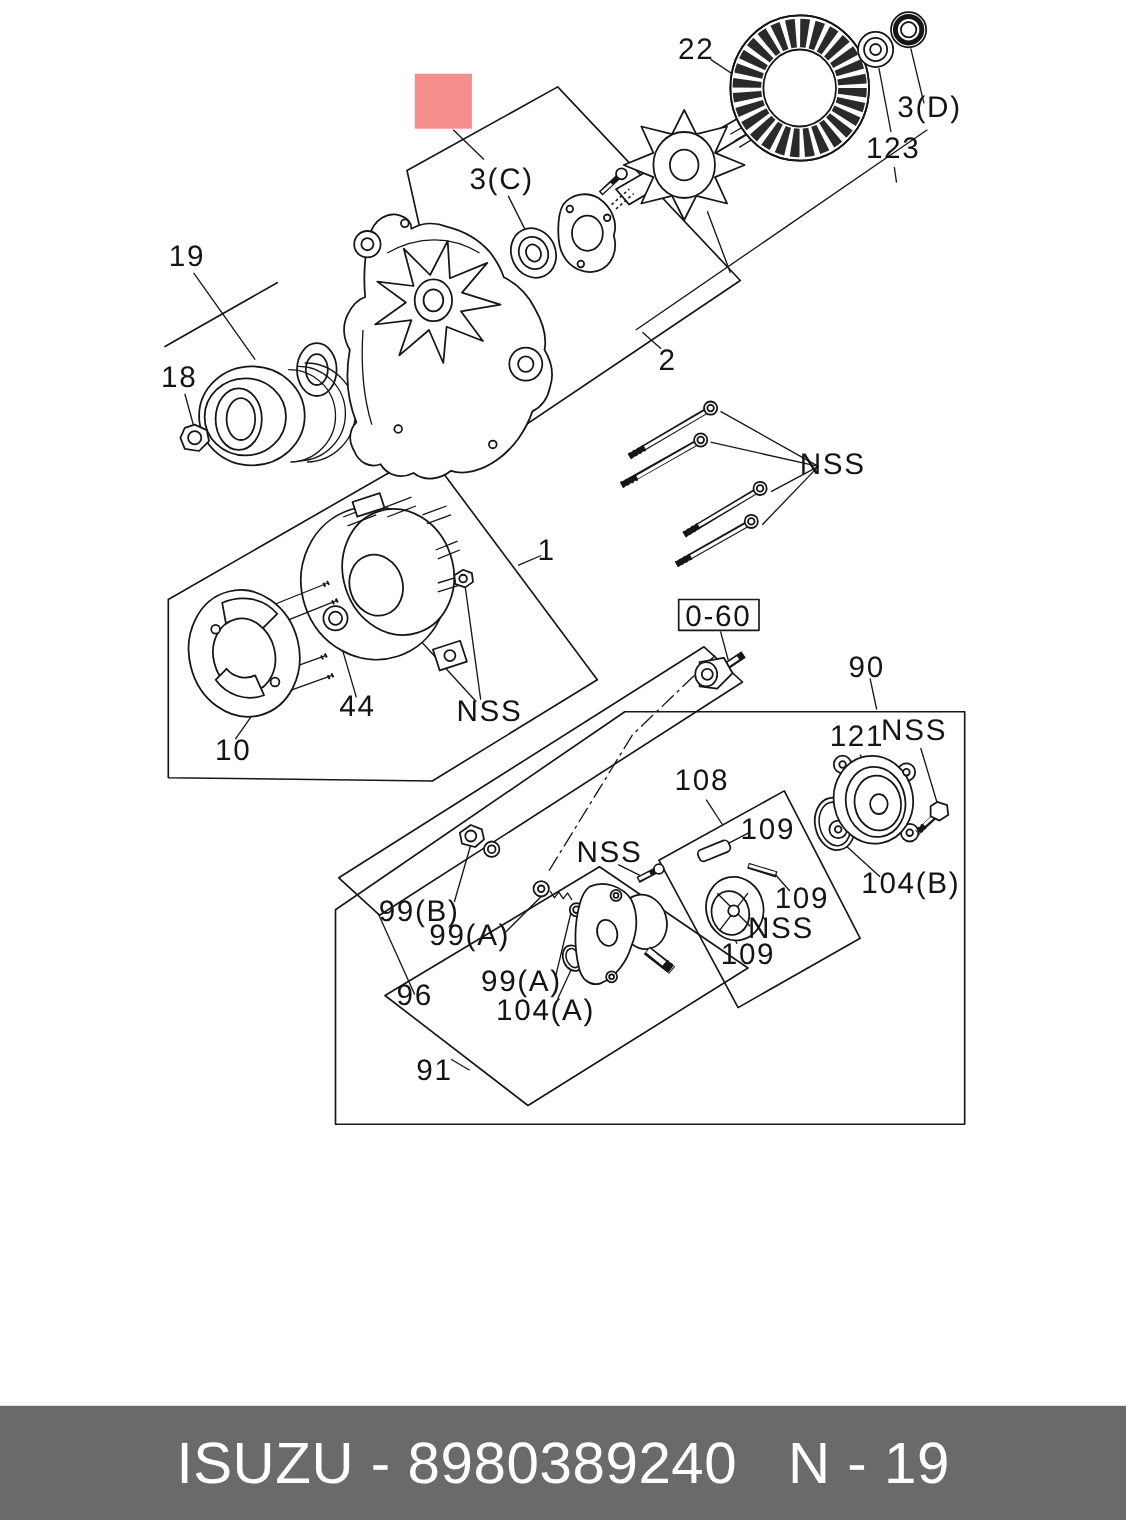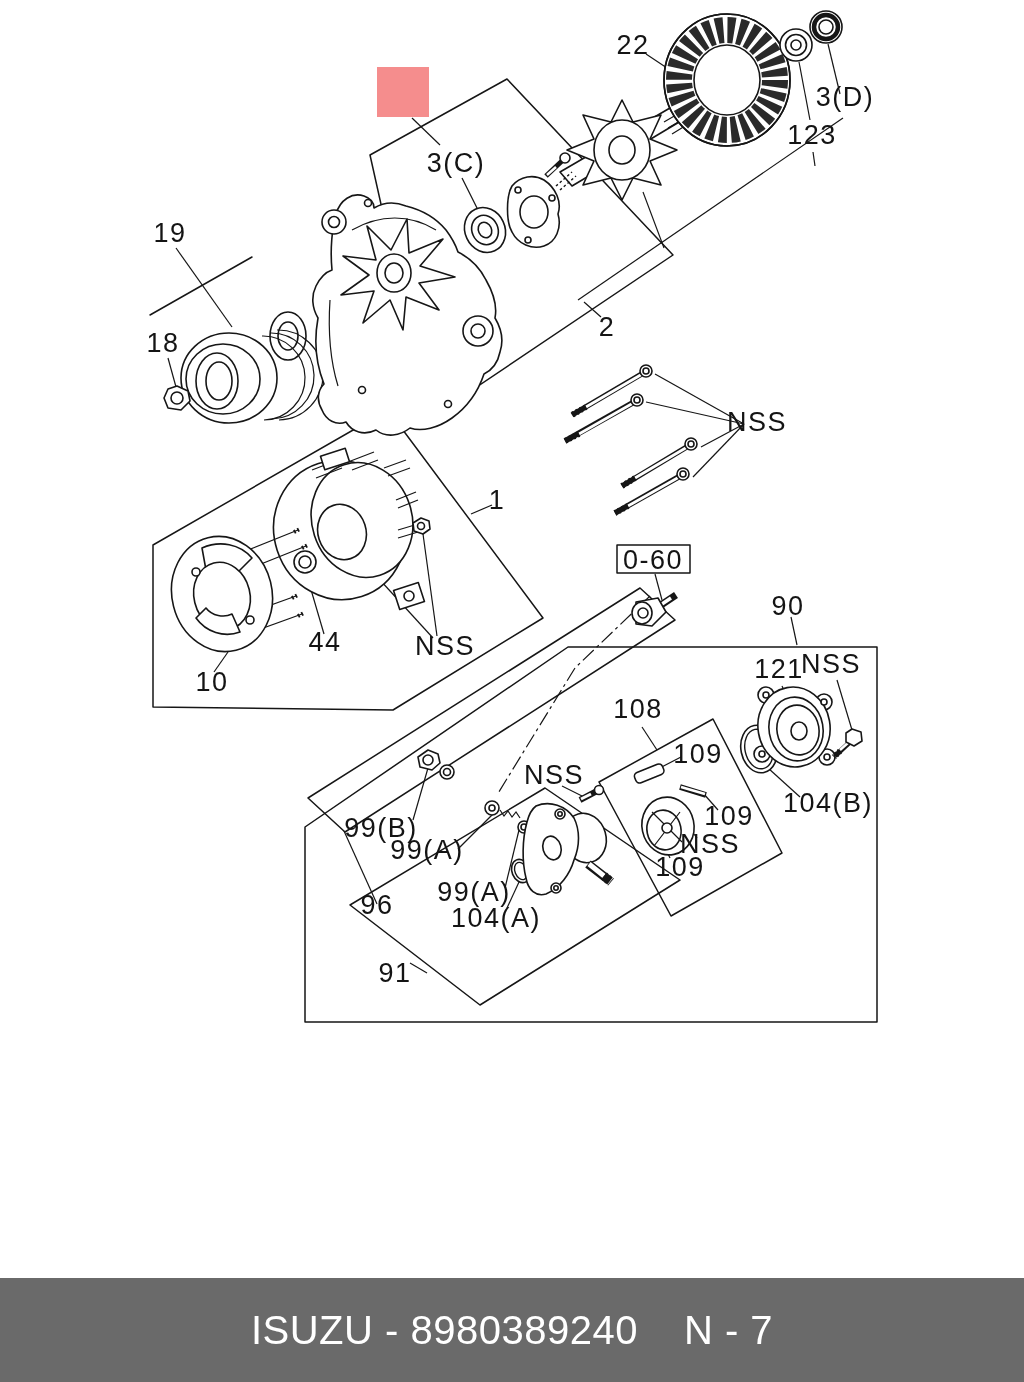--- a/index.html
+++ b/index.html
@@ -6,21 +6,21 @@
   .stage{position:relative;width:1024px;height:1382px;background:#ffffff;overflow:hidden;
          font-family:"Liberation Sans",sans-serif;}
   svg{position:absolute;left:0;top:0;}
   svg .ln{stroke:#161616;stroke-width:1.5;fill:none;stroke-linecap:round;stroke-linejoin:round;}
   svg .thin{stroke:#161616;stroke-width:1.2;fill:none;}
   svg .part{stroke:#161616;stroke-width:1.6;fill:#ffffff;stroke-linejoin:round;}
   svg .dark{stroke:#161616;fill:none;}
   svg text{font-family:"Liberation Sans",sans-serif;font-size:27px;fill:#141414;letter-spacing:1.5px;}
   .footer{position:absolute;left:0;bottom:0;width:1024px;height:104px;
           display:flex;align-items:center;justify-content:center;gap:46px;
-          font-size:40px;letter-spacing:0.5px;}
+          font-size:53px;letter-spacing:0.5px;}
   .footer span{white-space:pre;}
 </style>
 </head>
 <body>
 
 <div class="stage">
 
 <svg width="1024" height="1382" viewBox="0 0 1024 1382">
 
   <g>
@@ -373,16 +373,16 @@
         <text x="395" y="982" text-anchor="middle">91</text>
       </g>
 </svg>
 
 <svg width="1024" height="1382" viewBox="0 0 1024 1382" style="pointer-events:none">
   <rect id="hl-rect" x="377" y="67" width="52" height="50" fill="#F58D8D"></rect>
 </svg>
 
 <div class="footer" style="background: rgb(106, 106, 106); color: rgb(255, 255, 255);">
   <span><span>ISUZU</span> <span>-</span> <span>8980389240</span></span>
-  <span>N - 7</span>
+  <span>N - 19</span>
 </div>
 
 </div>
 
 </body></html>

